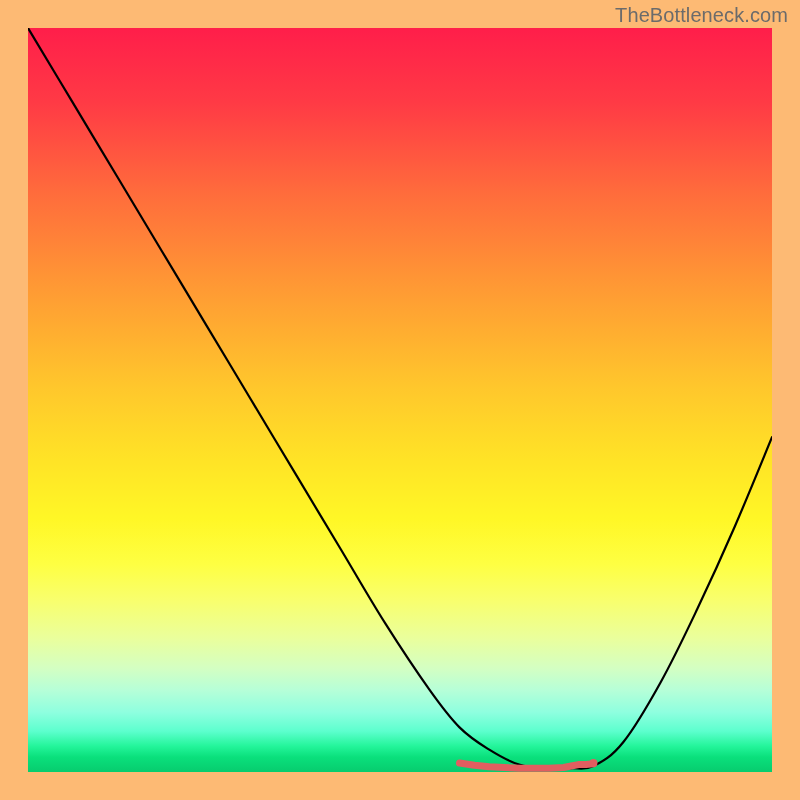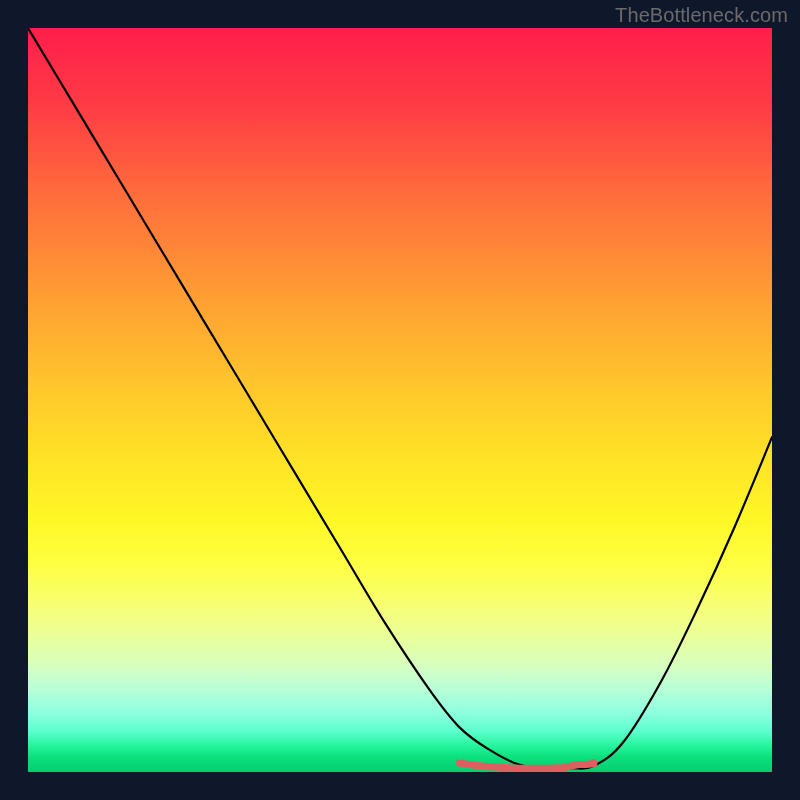--- a/index.html
+++ b/index.html
@@ -10,21 +10,21 @@
     overflow: hidden;
     background: #000;
     font-family: Arial, Helvetica, sans-serif;
   }
   .frame {
     position: absolute;
     left: 0;
     top: 0;
     width: 800px;
     height: 800px;
-    background: #0f172a;
+    background: #fdba74;
   }
   .plot-area {
     position: absolute;
     left: 28px;
     top: 28px;
     width: 744px;
     height: 744px;
   }
   .gradient-bg {
     position: absolute;

